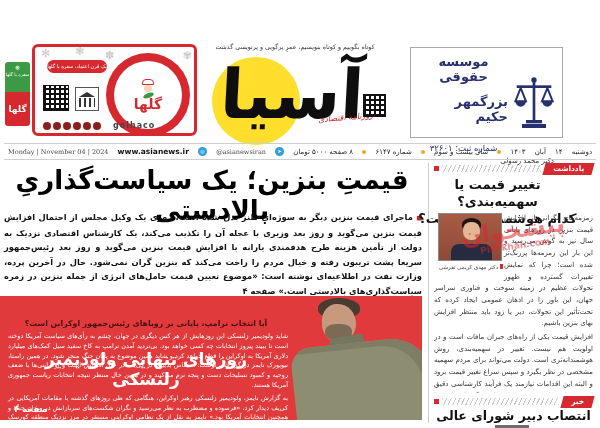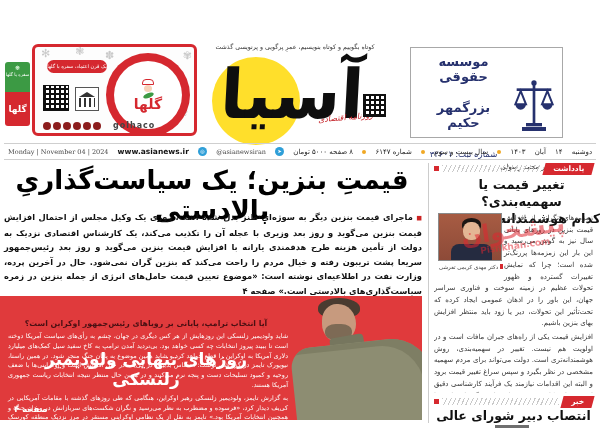--- a/index.html
+++ b/index.html
@@ -53,21 +53,21 @@
                color:#0e0e0e; text-align:center; line-height:98px; transform:skewX(-3deg); }
   .asia-sub { left:318px; top:113px; color:#c42127; font-size:8px; font-style:italic; transform:rotate(-5deg); }
   .mast-qr { left:363px; top:94px; width:23px; height:23px; }
 
   
   .legal-ad { left:410px; top:47px; width:153px; height:91px; border:1px solid #a8a8a8; background:#fff;
               padding:6px 8px 3px 8px; }
   .legal-flex { display:flex; direction:rtl; align-items:center; gap:6px; }
   .legal-text { flex:1; text-align:center; color:#26316e; }
   .legal-line1 { font-size:13px; font-weight:bold; }
-  .legal-line2 { font-size:13px; font-weight:bold; margin-top:16px; }
+  .legal-line2 { font-size:13px; font-weight:bold; margin-top:10px;text-align:right; }
   .legal-reg { font-size:8.5px; margin-top:19px; }
   .legal-name { font-size:7px; color:#333; margin-top:4px; }
 
   
   .date-bar { left:4px; right:4px; top:143px; height:17px; border-top:1px solid #cfcfcf;
               border-bottom:1px solid #cfcfcf; display:flex; direction:rtl; align-items:center;
               justify-content:space-between; font-size:7px; color:#222; padding:0 4px; }
   .dot { width:4px; height:4px; border-radius:50%; background:#f0a824; }
   .blue-ic { width:9px; height:9px; border-radius:50%; background:#2f9fd8; color:#fff; font-size:5px;
              line-height:9px; text-align:center; }
@@ -107,21 +107,21 @@
               box-shadow:inset -10px 6px 0 #7e7e64; }
 
   
   .tag-row { left:434px; width:159px; height:11px; display:flex; align-items:center; gap:3px; }
   .tag-dot { width:5px; height:5px; background:#d6292f; }
   .hatch { flex:1; height:7px;
            background:repeating-linear-gradient(115deg,#c9c9c9 0 1px,transparent 1px 4px); }
   .tag { background:#d6292f; color:#fff; font-size:7.5px; font-weight:bold; padding:1px 9px 2px;
          transform:skewX(-15deg); }
   .tag > span { display:inline-block; transform:skewX(15deg); }
-  .note-headline { left:442px; top:176px; width:159px; text-align:center; font-weight:900; color:#111;
+  .note-headline { left:418px; top:176px; width:159px; text-align:center; font-weight:900; color:#111;
                    font-size:13px; line-height:17px; }
   .note-body { left:434px; top:213px; width:159px; height:180px; font-size:7px; line-height:11.7px;
                text-align:justify; color:#333; overflow:hidden; }
   .note-photo-wrap { float:left; width:66px; margin:0 0 2px 4px; direction:ltr; }
   .note-photo { width:64px; height:48px; border:1px solid #8a8a8a;
                 background:linear-gradient(#a75c43,#8d4a38); position:relative; overflow:hidden; }
   .np-hair { position:absolute; left:23px; top:4px; width:19px; height:12px; background:#1c1714;
              border-radius:50% 50% 30% 30%; }
   .np-face { position:absolute; left:24px; top:8px; width:17px; height:18px; background:#e4b694;
              border-radius:45%; }

